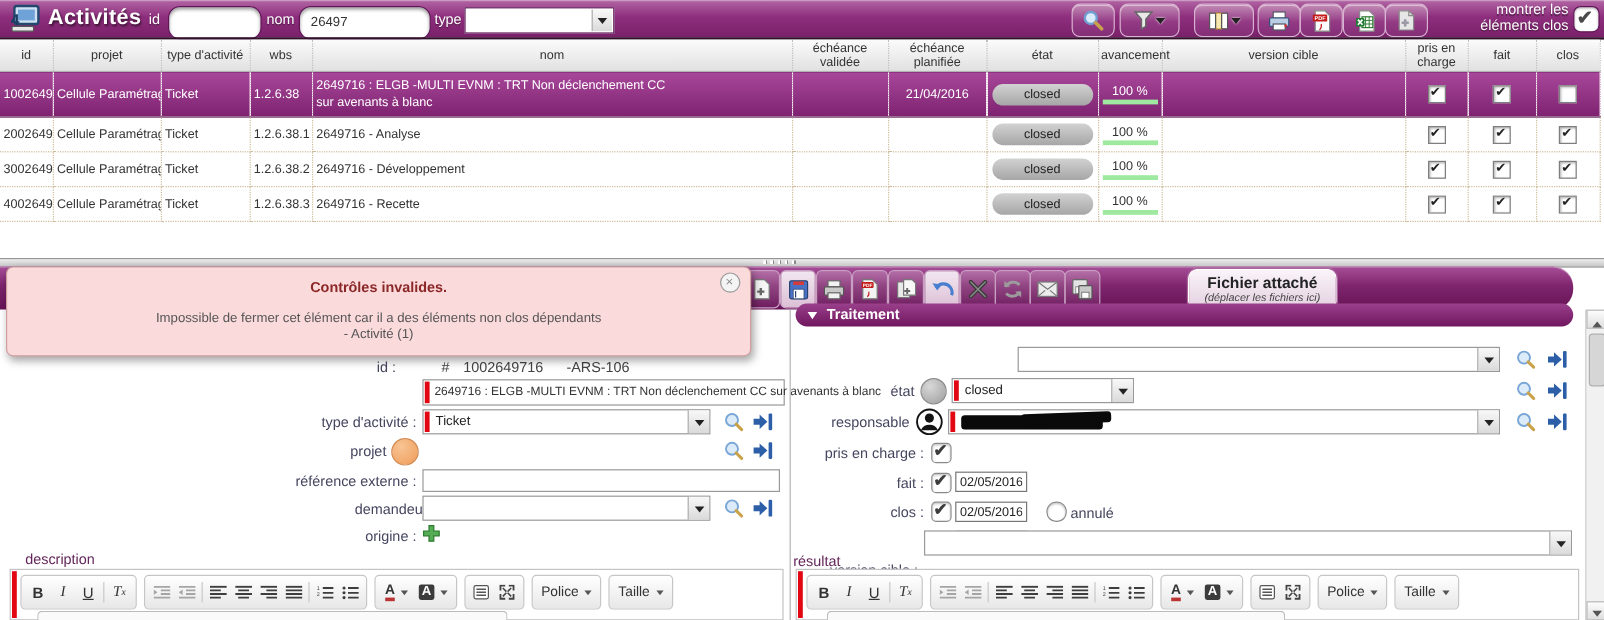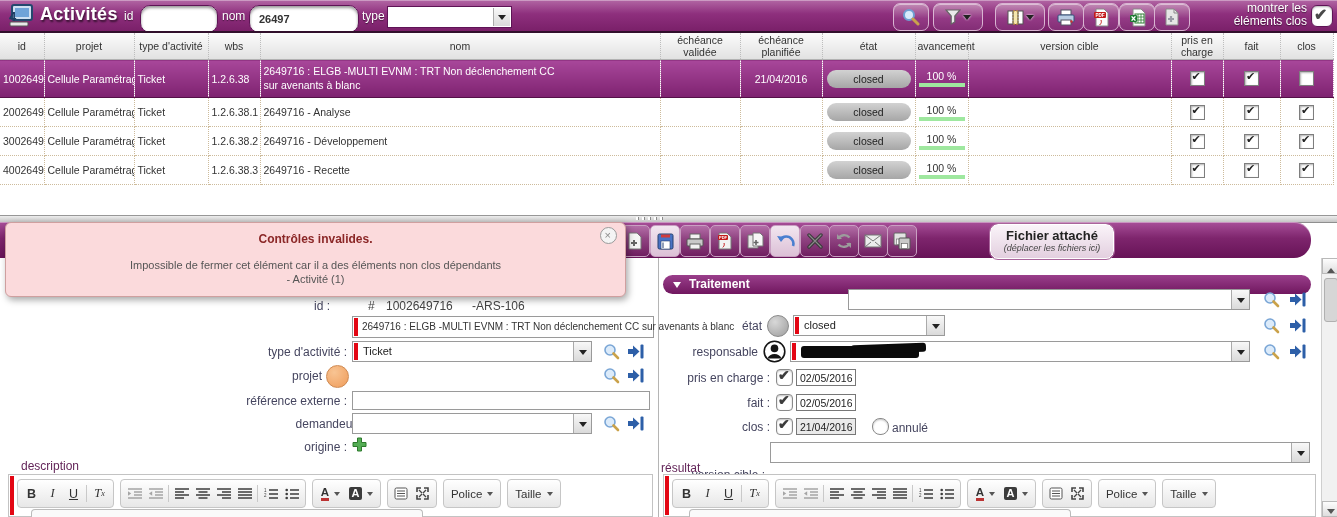--- a/index.html
+++ b/index.html
@@ -9,21 +9,21 @@
 
   
   #topbar{position:absolute;left:0;top:0;width:1337px;height:31px;
     background:linear-gradient(#b266a4,#8e2f7d 45%,#7a2069);box-shadow:inset 0 1px 0 rgba(255,255,255,.35);}
   #topstrip{position:absolute;left:0;top:31px;width:1337px;height:2px;background:#31102c;}
   .ttitle{position:absolute;left:40px;top:4px;font-size:18px;font-weight:bold;color:#fff;
     text-shadow:1px 2px 2px rgba(0,0,0,.6);letter-spacing:.3px;}
   .tlab{position:absolute;top:9px;color:#fff;font-size:12px;text-shadow:0 1px 1px rgba(0,0,0,.5);}
   .pillinput{position:absolute;top:5px;height:18px;border-radius:10px;border:1px solid #5e1456;
     box-shadow:inset 0 2px 3px rgba(0,0,0,.4);background:#fff;font-size:11px;padding:4px 9px;
-    font-family:"Liberation Sans",sans-serif;color:#333;outline:none;font-weight:bold;}
+    font-family:"Liberation Sans",sans-serif;color:#333;outline:none;}
   .tsel{position:absolute;top:6px;height:20px;background:#fff;border:1px solid #5e1456;}
   .tsel .sarr{right:1px;top:1px;bottom:1px;width:16px;}
   .hbtn{position:absolute;top:3px;height:26px;border-radius:7px;border:1px solid #d9b4d2;
     background:linear-gradient(#c38cb6,#943a85 55%,#832e76);box-shadow:inset 0 1px 0 rgba(255,255,255,.45);
     display:flex;align-items:center;justify-content:center;gap:2px;cursor:pointer;}
   .hcaret{width:0;height:0;border:4px solid transparent;border-top:5px solid #222;margin-top:4px;
     filter:drop-shadow(0 0 1px #fff);}
   #showclosed{position:absolute;right:30px;top:2px;width:92px;text-align:right;color:#fff;
     font-size:12px;line-height:13px;text-shadow:0 1px 1px rgba(0,0,0,.5);}
   .bigcb{position:absolute;right:4px;top:5px;width:20px;height:20px;background:#fff;border:1px solid #5e1456;
@@ -87,26 +87,26 @@
   .sarr{position:absolute;right:0;top:0;bottom:0;width:17px;background:linear-gradient(#f8f8f8,#dadada);
     border-left:1px solid #aaa;display:flex;align-items:center;justify-content:center;}
   .sarr::after{content:"";width:0;height:0;border:4px solid transparent;border-top:5px solid #222;margin-top:5px;}
   .reqbar{position:absolute;left:1px;top:1px;bottom:1px;width:4px;background:#e30613;}
   .icbtn{position:absolute;cursor:pointer;}
   .rcb{position:absolute;width:15px;height:15px;border:1px solid #8a8a8a;border-radius:4px;background:#fff;
     box-shadow:inset 0 1px 2px rgba(0,0,0,.25);cursor:pointer;}
   .rcb.on::after{content:"✔";position:absolute;left:1px;top:-3px;font-size:14px;font-weight:bold;color:#3c3c3c;}
   .rcb.round{border-radius:8px;}
   .din{position:absolute;width:60px;height:17px;border:1px solid #777;font-size:10.5px;padding:0 3px;
-    background:#fff;color:#222;font-family:"Liberation Sans",sans-serif;box-sizing:border-box;outline:none;}
+    background:#fff;color:#222;font-family:"Liberation Sans",sans-serif;box-sizing:border-box;outline:none;margin-top:24px;}
   .pcirc{position:absolute;width:21px;height:21px;border-radius:50%;background:radial-gradient(circle at 35% 30%,#f8c493,#ef9c5a);
     border:1px solid #cf8a52;}
   .gcirc{position:absolute;width:20px;height:20px;border-radius:50%;background:radial-gradient(circle at 35% 30%,#d8d8d8,#9d9d9d);
     border:1px solid #8a8a8a;}
-  #sechdr{position:absolute;left:663px;top:275px;width:648px;height:19px;border-radius:10px;
+  #sechdr{position:absolute;left:663px;top:253px;width:648px;height:19px;border-radius:10px;
     background:linear-gradient(#9a3f8b,#70175f);color:#fff;font-weight:bold;font-size:12px;
     line-height:19px;padding-left:26px;box-sizing:border-box;}
   #sechdr .tri{position:absolute;left:10px;top:7px;width:0;height:0;border:4px solid transparent;border-top:6px solid #fff;}
   .redact{position:absolute;background:#0a0a0a;border-radius:3px;}
 
   
   .rte{position:absolute;top:474px;height:43px;border:1px solid #c3c3c3;background:#fff;box-sizing:border-box;}
   .rte .bar{position:absolute;left:8px;top:4px;display:flex;gap:6px;align-items:center;}
   .grp{display:flex;align-items:center;height:27px;border:1px solid #c6c6c6;border-radius:4px;
     background:linear-gradient(#fff,#e7e7e7);padding:0 3px;}

